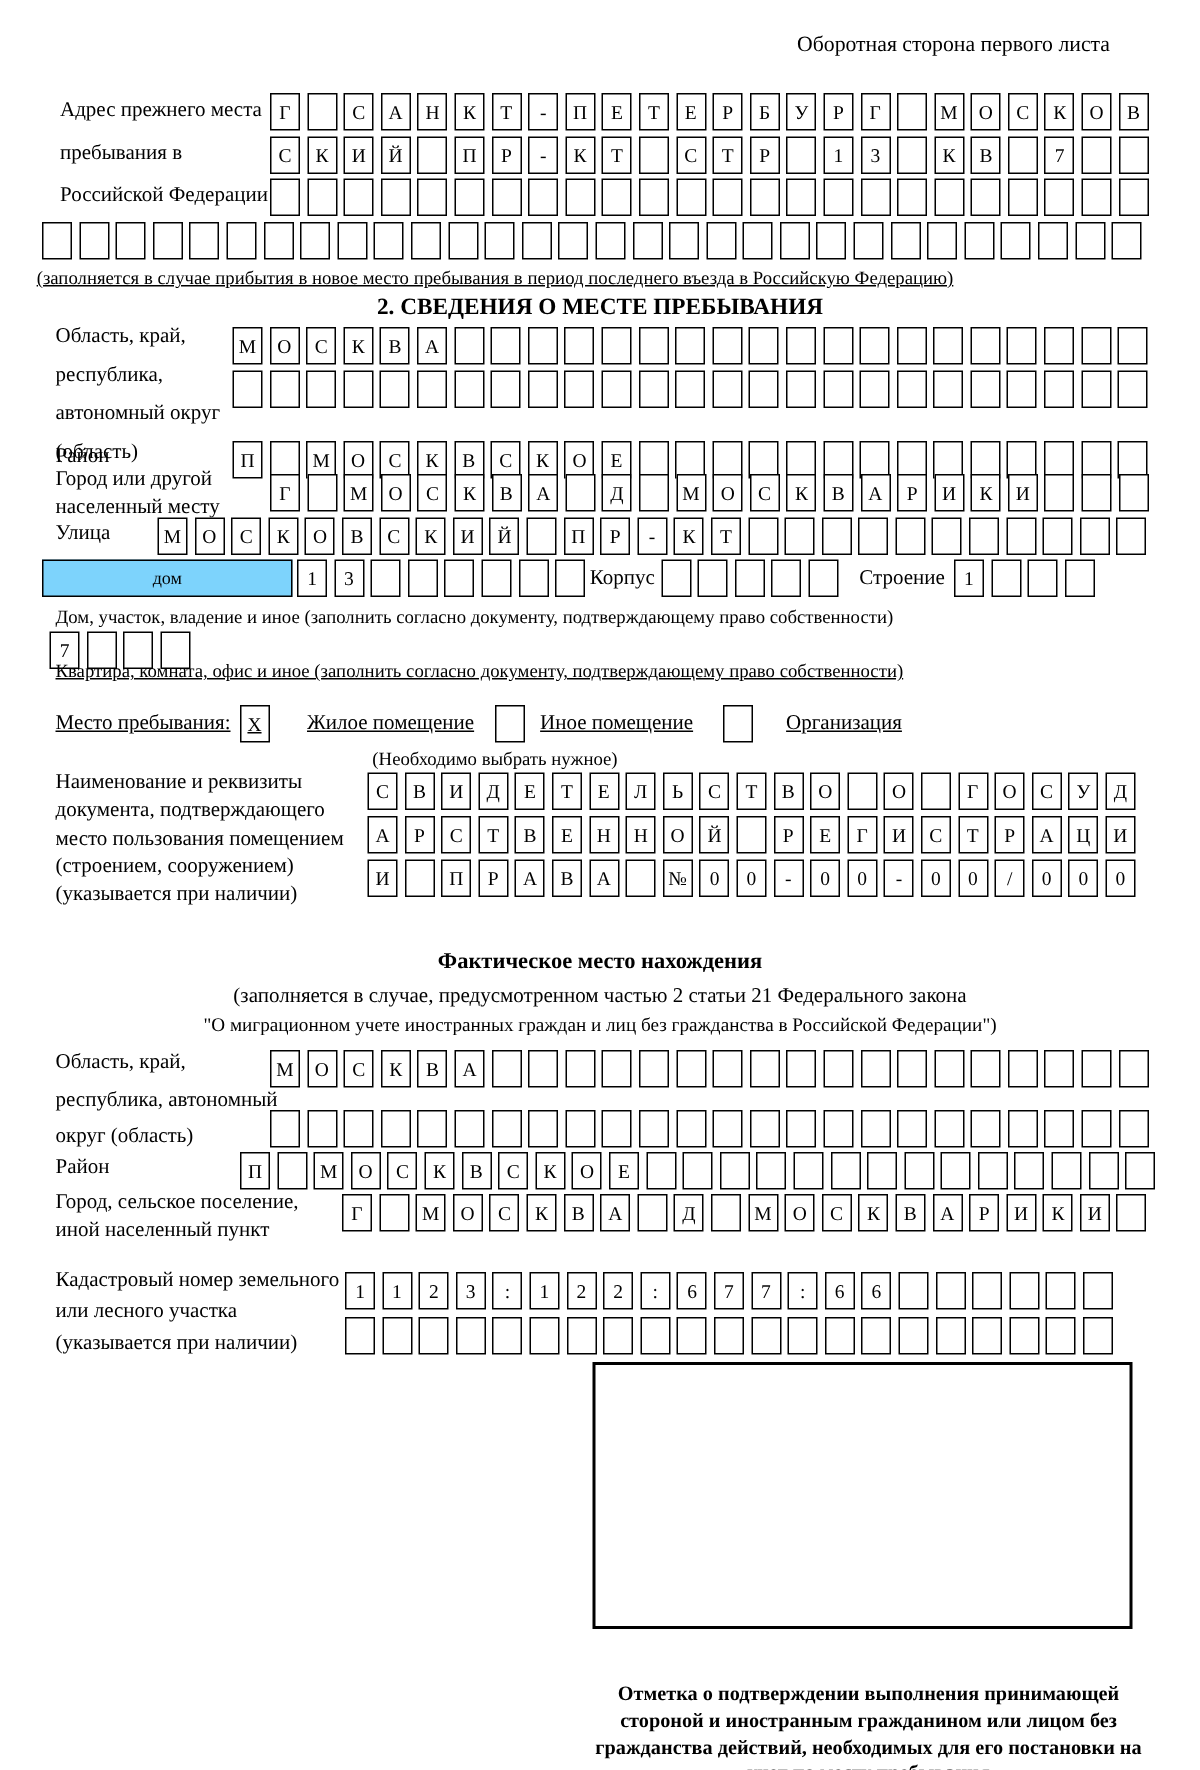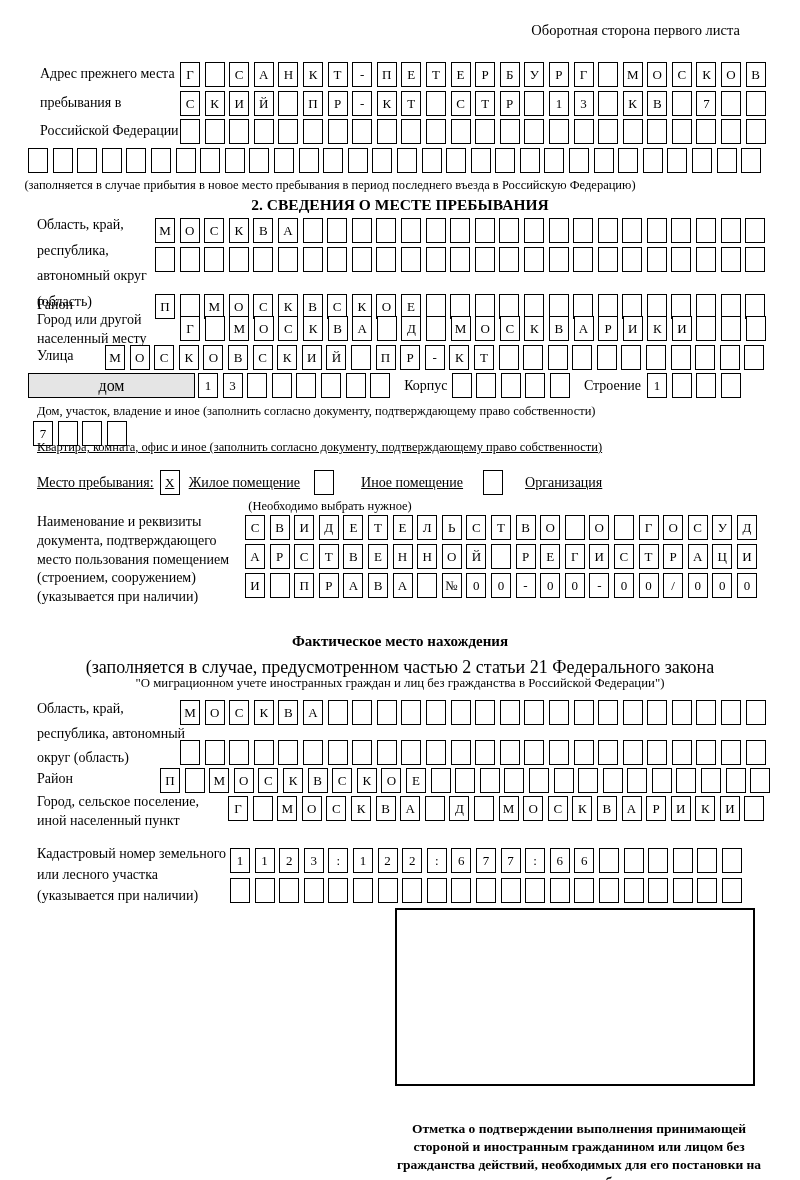--- a/index.html
+++ b/index.html
@@ -8,21 +8,21 @@
   .lbl{position:absolute;font-size:14px;line-height:1.35;}
   .note{position:absolute;font-size:12.5px;}
   .ctr{text-align:center;}
   .bold{font-weight:700;}
   .boxrow{position:absolute;display:flex;gap:4.6px;}
   .boxrow-inline{display:flex;gap:4.6px;}
   .cbox{box-sizing:border-box;flex:0 0 auto;width:20px;height:25px;border:1.5px solid #000;
         display:inline-flex;align-items:center;justify-content:center;
         font-size:13px;background:#fff;overflow:hidden;}
   .widebox{box-sizing:border-box;height:25px;border:1.5px solid #000;display:flex;
-           align-items:center;justify-content:center;font-size:16px;background:#e5e5e5;flex:0 0 auto;}
+           align-items:center;justify-content:center;font-size:12px;background:#7dd3fc;flex:0 0 auto;}
   .hrow{position:absolute;display:flex;align-items:center;}
   .inline-lbl{font-size:14px;white-space:nowrap;}
   #stamp-box{position:absolute;border:2px solid #000;background:#fff;}
 </style>
 </head>
 <body>
 
 <div class="abs" style="top:22px;left:0;width:740px;text-align:right;font-size:14.5px;">Оборотная сторона первого листа</div>
 
 <div class="lbl" style="top:60px;left:40px;width:145px;line-height:28.5px;">Адрес прежнего места пребывания в Российской Федерации</div>
@@ -129,21 +129,21 @@
     <span class="cbox"></span>
     <span class="cbox"></span>
     <span class="cbox"></span>
     <span class="cbox"></span>
     <span class="cbox"></span>
     <span class="cbox"></span>
     <span class="cbox"></span>
     <span class="cbox"></span>
     <span class="cbox"></span>
   </div>
-<div class="note ctr" style="top:178px;left:0;width:660px;">(заполняется в случае прибытия в новое место пребывания в период последнего въезда в Российскую Федерацию)</div>
+<div class="note ctr" style="top:178px;left:0;width:660px;text-decoration:underline;">(заполняется в случае прибытия в новое место пребывания в период последнего въезда в Российскую Федерацию)</div>
 
 <div class="abs ctr bold" style="top:196px;left:0;width:800px;font-size:15.5px;">2. СВЕДЕНИЯ О МЕСТЕ ПРЕБЫВАНИЯ</div>
 
 <div class="lbl" style="top:212px;left:37px;width:125px;line-height:25.5px;">Область, край, республика, автономный округ (область)</div>
 <div class="boxrow" style="top:218px;left:155px;">
     <span class="cbox">М</span>
     <span class="cbox">О</span>
     <span class="cbox">С</span>
     <span class="cbox">К</span>
     <span class="cbox">В</span>
@@ -289,21 +289,21 @@
   <div class="boxrow-inline" style="margin-left:3px;">
       <span class="cbox">1</span>
       <span class="cbox">3</span>
       <span class="cbox"></span>
       <span class="cbox"></span>
       <span class="cbox"></span>
       <span class="cbox"></span>
       <span class="cbox"></span>
       <span class="cbox"></span>
     </div>
-  <span class="inline-lbl" style="margin:0 4px 0 14px;text-align:center;">Корпус</span>
+  <span class="inline-lbl" style="margin:0 4px 0 3px;text-align:center;">Корпус</span>
   <div class="boxrow-inline">
       <span class="cbox"></span>
       <span class="cbox"></span>
       <span class="cbox"></span>
       <span class="cbox"></span>
       <span class="cbox"></span>
     </div>
   <span class="inline-lbl" style="margin:0 6px 0 14px;">Строение</span>
   <div class="boxrow-inline">
       <span class="cbox">1</span>
@@ -322,25 +322,25 @@
       <span class="cbox"></span>
     </div>
 </div>
 <div class="note" style="top:440px;left:37px;text-decoration:underline;">Квартира, комната, офис и иное (заполнить согласно документу, подтверждающему право собственности)</div>
 
 <div class="hrow" style="top:470px;left:37px;text-decoration:underline;">
   <span class="inline-lbl">Место пребывания:</span>
   <div class="boxrow-inline" style="margin-left:6px;">
       <span class="cbox">X</span>
     </div>
-  <span class="inline-lbl" style="margin-left:9px;">Жилое помещение</span>
+  <span class="inline-lbl" style="margin-left:25px;">Жилое помещение</span>
   <div class="boxrow-inline" style="margin-left:14px;">
       <span class="cbox"></span>
     </div>
-  <span class="inline-lbl" style="margin-left:27px;">Иное помещение</span>
+  <span class="inline-lbl" style="margin-left:10px;">Иное помещение</span>
   <div class="boxrow-inline" style="margin-left:20px;">
       <span class="cbox"></span>
     </div>
   <span class="inline-lbl" style="margin-left:22px;">Организация</span>
 </div>
 <div class="note ctr" style="top:499px;left:150px;width:360px;">(Необходимо выбрать нужное)</div>
 
 <div class="lbl" style="top:513px;left:37px;width:208px;line-height:18.8px;">Наименование и реквизиты документа, подтверждающего место пользования помещением (строением, сооружением) (указывается при наличии)</div>
 <div class="boxrow" style="top:515px;left:245px;">
     <span class="cbox">С</span>
@@ -406,21 +406,21 @@
     <span class="cbox">-</span>
     <span class="cbox">0</span>
     <span class="cbox">0</span>
     <span class="cbox">/</span>
     <span class="cbox">0</span>
     <span class="cbox">0</span>
     <span class="cbox">0</span>
   </div>
 
 <div class="abs ctr bold" style="top:633px;left:0;width:800px;font-size:15px;">Фактическое место нахождения</div>
-<div class="note ctr" style="top:657px;left:0;width:800px;font-size:18px;">(заполняется в случае, предусмотренном частью 2 статьи 21 Федерального закона</div>
+<div class="note ctr" style="top:657px;left:0;width:800px;font-size:14px;">(заполняется в случае, предусмотренном частью 2 статьи 21 Федерального закона</div>
 <div class="note ctr" style="top:676px;left:0;width:800px;font-size:12.8px;">"О миграционном учете иностранных граждан и лиц без гражданства в Российской Федерации")</div>
 
 <div class="lbl" style="top:697px;left:37px;width:160px;line-height:24.5px;">Область, край, республика, автономный округ (область)</div>
 <div class="boxrow" style="top:700px;left:180px;">
     <span class="cbox">М</span>
     <span class="cbox">О</span>
     <span class="cbox">С</span>
     <span class="cbox">К</span>
     <span class="cbox">В</span>
     <span class="cbox">А</span>

